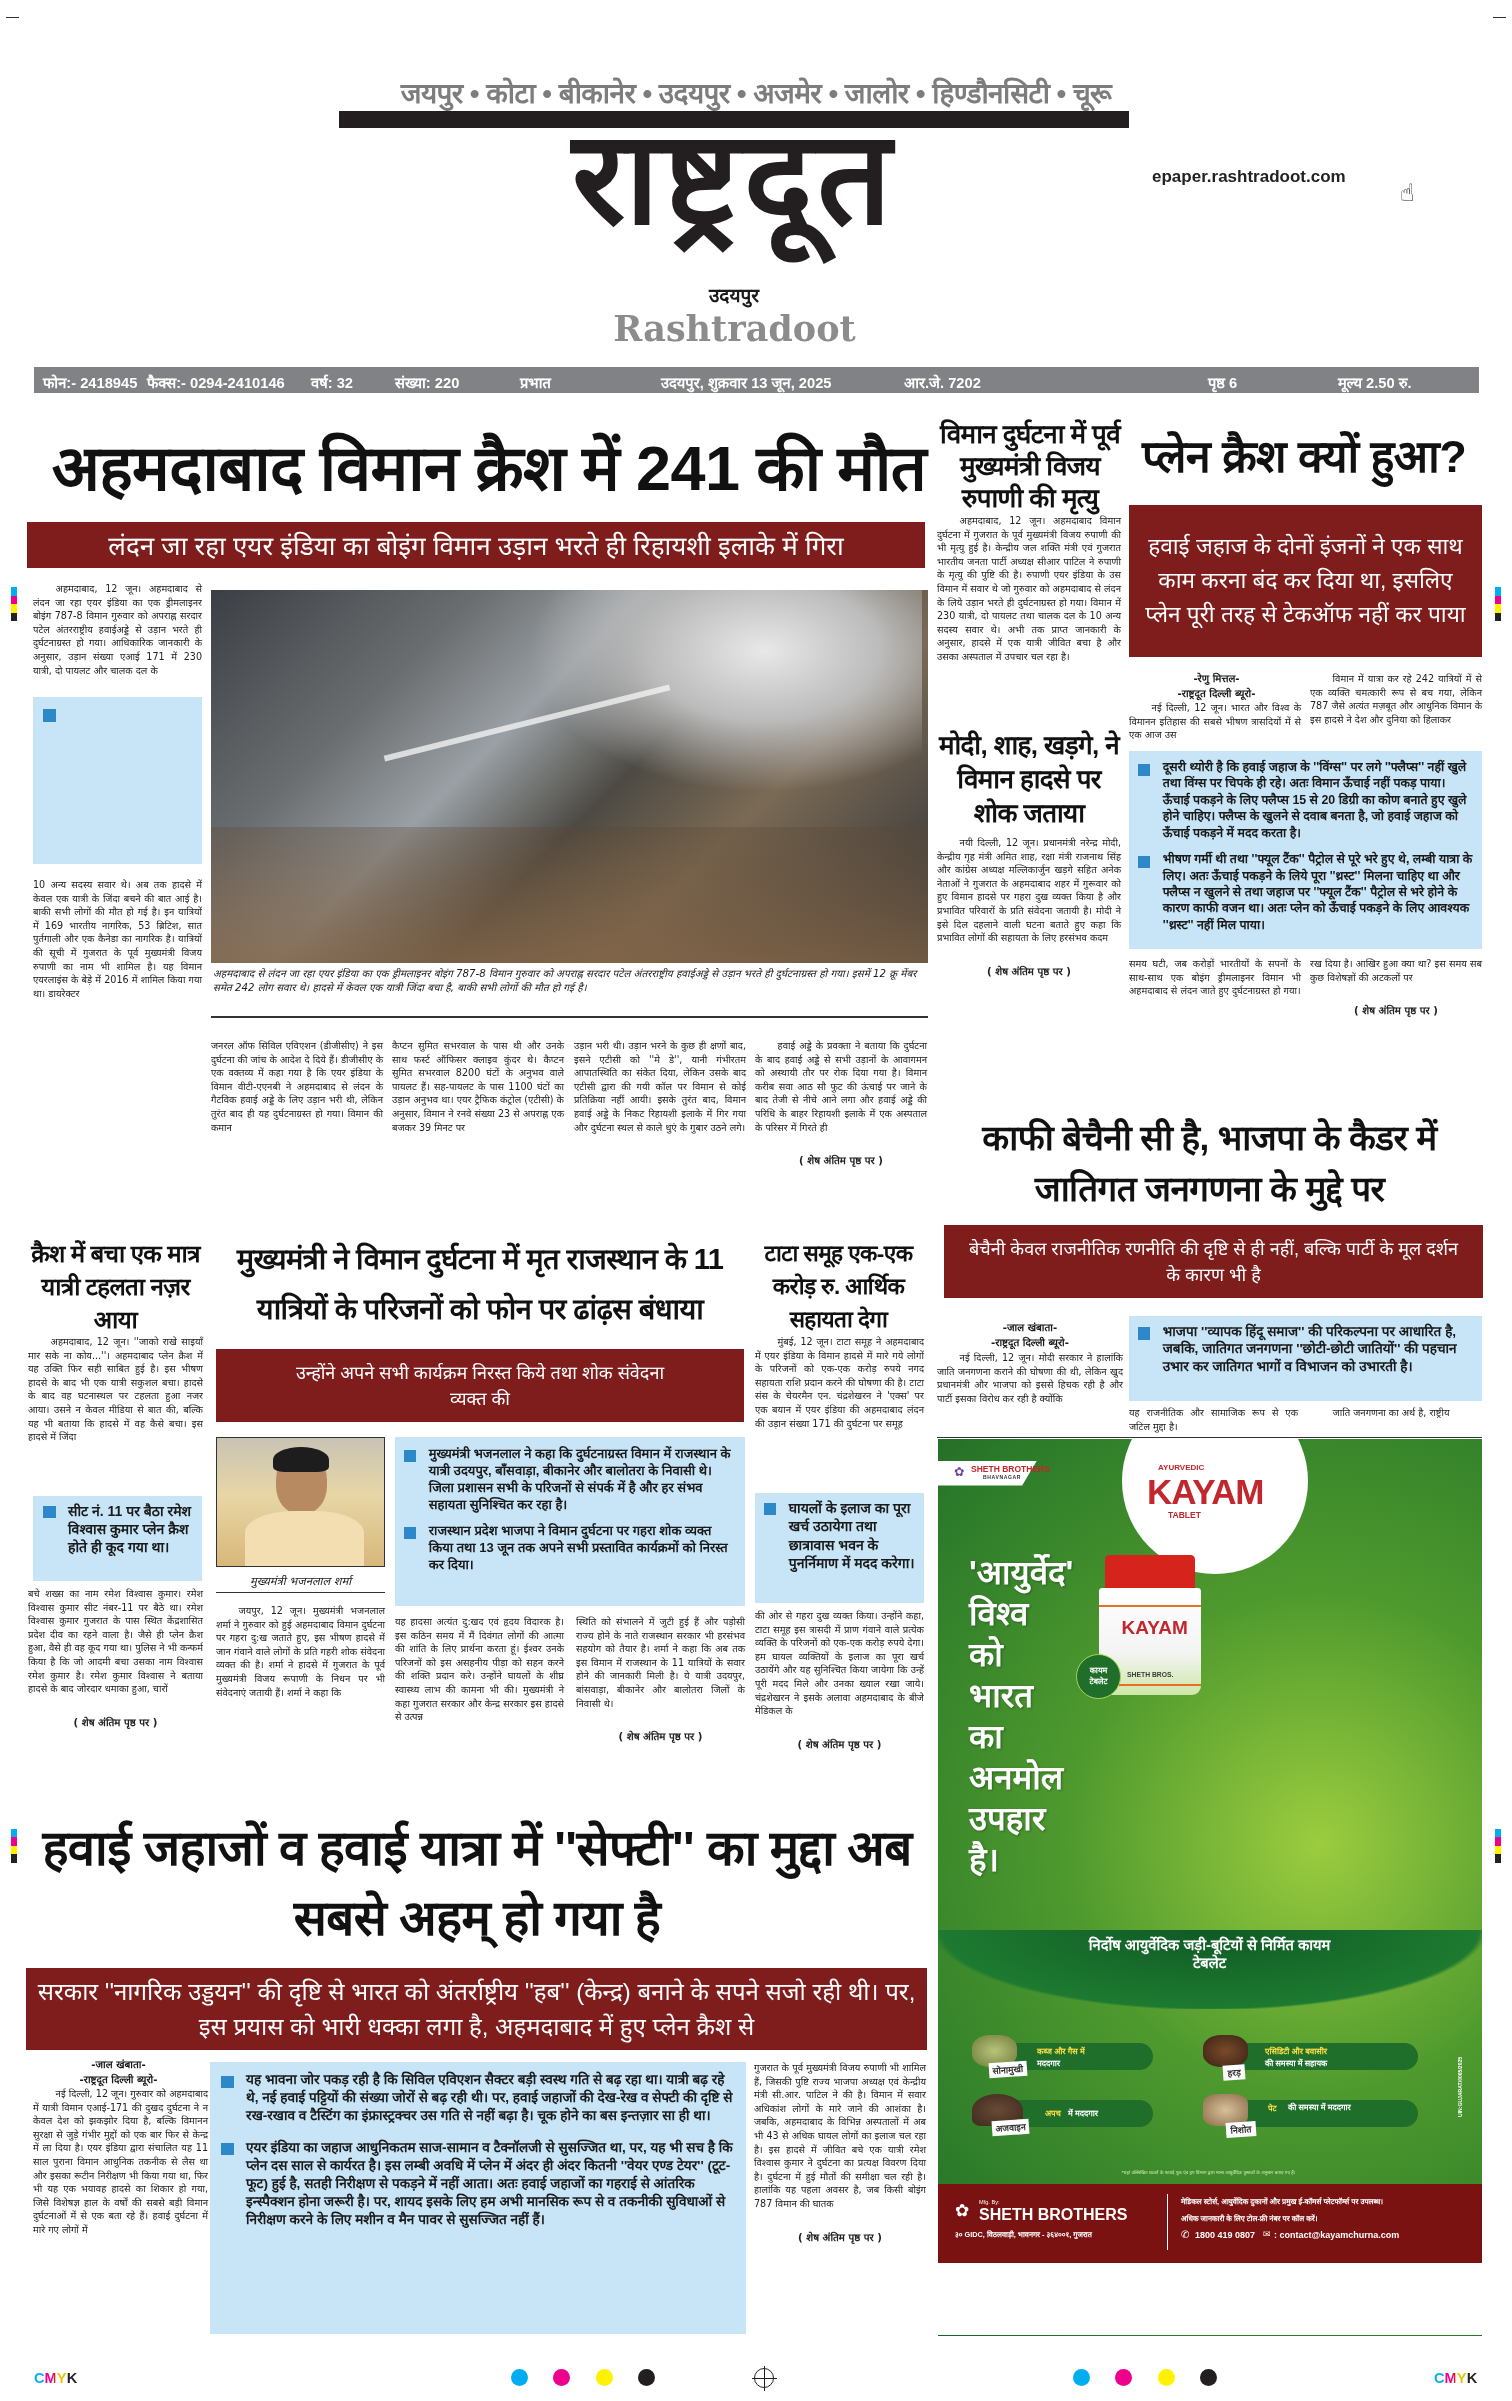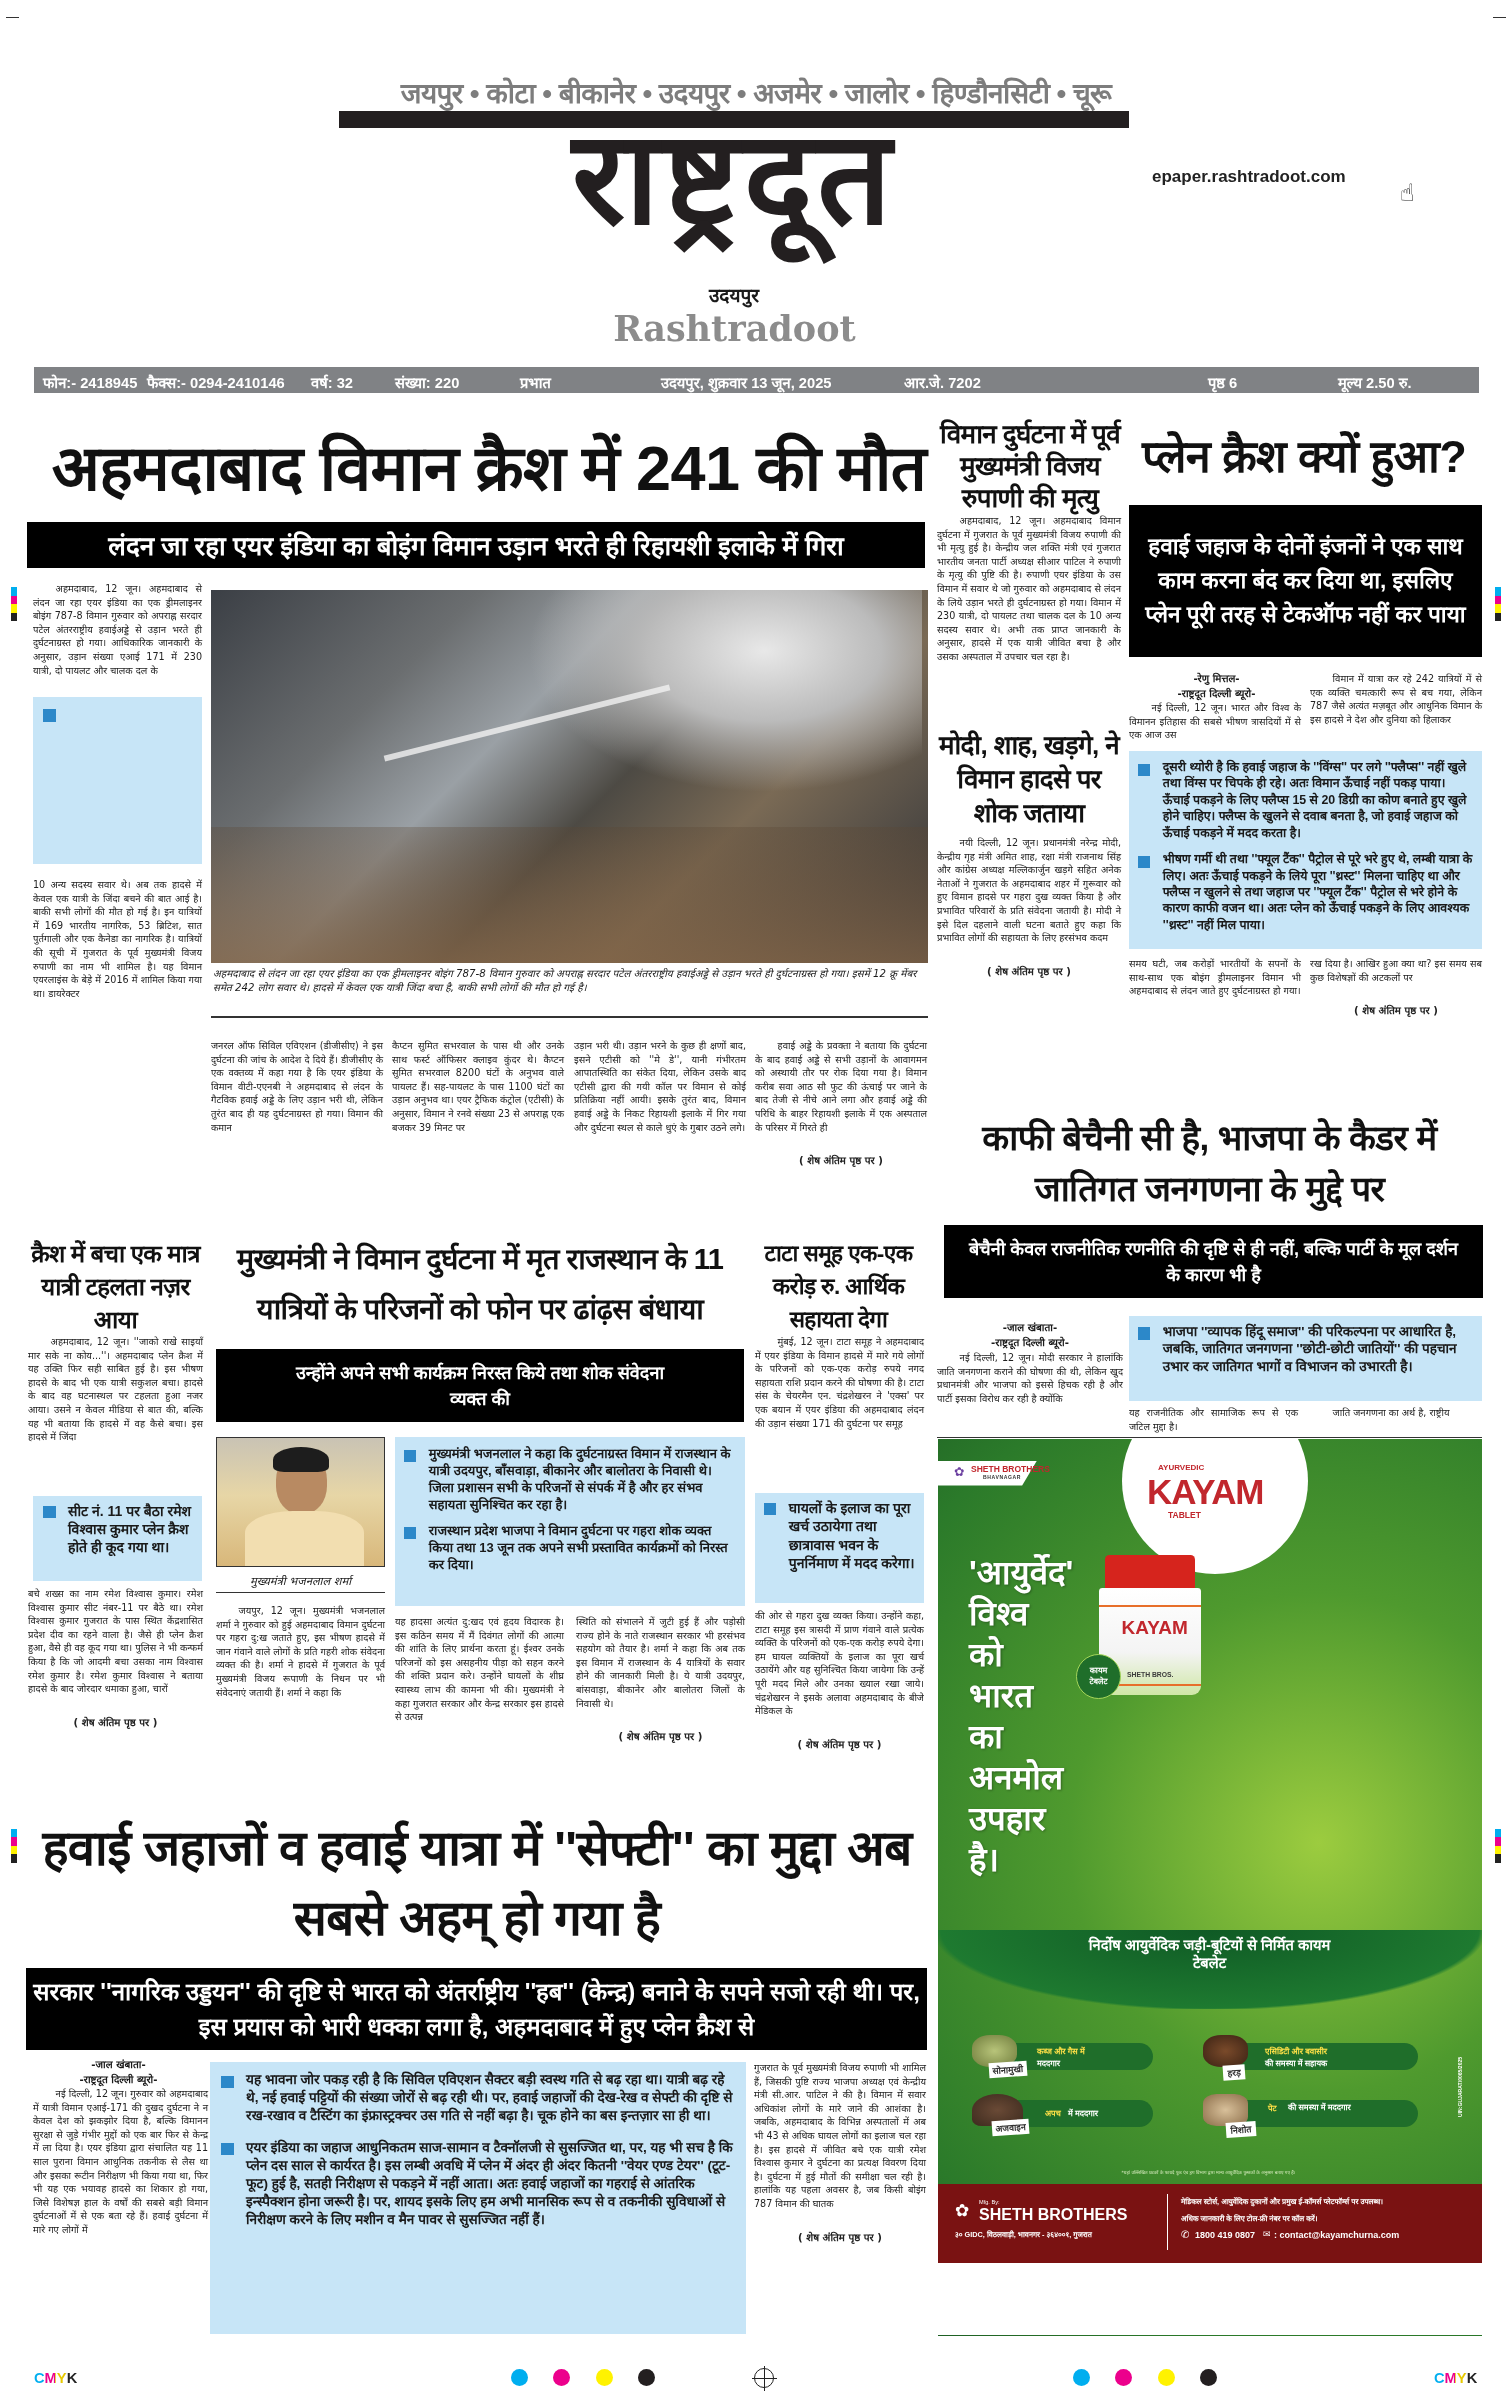--- a/index.html
+++ b/index.html
@@ -2,21 +2,21 @@
 <html style="font-size:9px"><head>
 <meta charset="utf-8">
 <style>
 *{box-sizing:border-box;margin:0;padding:0}
 html,body{width:1512px;height:2401px;background:#fff;overflow:hidden}
 body{position:relative;font-family:"DejaVu Sans",sans-serif;color:#1a1a1a}
 .abs{position:absolute}
 .serif{font-family:"DejaVu Serif",serif}
 .cond{font-family:"Liberation Sans",sans-serif}
 .hl{font-family:"Liberation Sans",sans-serif;font-weight:bold;color:#111;letter-spacing:-0.6px}
-.blue{background:#000000;color:#fff;font-family:"Liberation Sans",sans-serif;font-weight:bold;text-align:center;display:flex;align-items:center;justify-content:center}
+.blue{background:#7f1d1d;color:#fff;font-family:"Liberation Sans",sans-serif;font-weight:normal;text-align:center;display:flex;align-items:center;justify-content:center}
 .lb{background:#c7e5f7}
 .body{font-family:"DejaVu Sans",sans-serif;font-size:9.6px;line-height:13.6px;text-align:justify;color:#222}
 .body p{text-indent:22.6px}
 .cont{font-family:"DejaVu Sans",sans-serif;font-size:10.2px;text-align:center;font-weight:bold;margin-top:20px}
 .bullet{display:flex;gap:12.4px}
 .bullet .sq{width:12.4px;height:12.4px;background:#2c88c9;flex:0 0 12.4px;margin-top:6.8px}
 .bullet .tx{font-family:"Liberation Sans",sans-serif;font-weight:bold;color:#1a1a1a}
 .reg{position:absolute;width:17px;height:17px;border-radius:50%}
 .cross{position:absolute;width:20.3px;height:20.3px;border:1.1px solid #222;border-radius:50%}
 .cross:before{content:"";position:absolute;left:50%;top:-3.4px;bottom:-3.4px;border-left:1.1px solid #222}
@@ -187,21 +187,21 @@
       <span class="tx" style="font-size:13px;line-height:17px">राजस्थान प्रदेश भाजपा ने विमान दुर्घटना पर गहरा शोक व्यक्त किया तथा 13 जून तक अपने सभी प्रस्तावित कार्यक्रमों को निरस्त कर दिया।</span>
     </div>
 </div>
 <div class="abs body" style="left:216px;top:1604px;width:169px">
     <p>जयपुर, 12 जून। मुख्यमंत्री भजनलाल शर्मा ने गुरुवार को हुई अहमदाबाद विमान दुर्घटना पर गहरा दु:ख जताते हुए, इस भीषण हादसे में जान गंवाने वाले लोगों के प्रति गहरी शोक संवेदना व्यक्त की है। शर्मा ने हादसे में गुजरात के पूर्व मुख्यमंत्री विजय रूपाणी के निधन पर भी संवेदनाएं जतायी हैं। शर्मा ने कहा कि</p>
   </div>
 <div class="abs body" style="left:395px;top:1615px;width:169px">
     <p style="text-indent:0">यह हादसा अत्यंत दु:खद एवं हृदय विदारक है। इस कठिन समय में मैं दिवंगत लोगों की आत्मा की शांति के लिए प्रार्थना करता हूं। ईश्वर उनके परिजनों को इस असहनीय पीड़ा को सहन करने की शक्ति प्रदान करे। उन्होंने घायलों के शीघ्र स्वास्थ्य लाभ की कामना भी की। मुख्यमंत्री ने कहा गुजरात सरकार और केन्द्र सरकार इस हादसे से उत्पन्न</p>
   </div>
 <div class="abs body" style="left:576px;top:1615px;width:169px">
-    <p style="text-indent:0">स्थिति को संभालने में जुटी हुई हैं और पड़ोसी राज्य होने के नाते राजस्थान सरकार भी हरसंभव सहयोग को तैयार है। शर्मा ने कहा कि अब तक इस विमान में राजस्थान के 4 यात्रियों के सवार होने की जानकारी मिली है। ये यात्री उदयपुर, बांसवाड़ा, बीकानेर और बालोतरा जिलों के निवासी थे।</p>
+    <p style="text-indent:0">स्थिति को संभालने में जुटी हुई हैं और पड़ोसी राज्य होने के नाते राजस्थान सरकार भी हरसंभव सहयोग को तैयार है। शर्मा ने कहा कि अब तक इस विमान में राजस्थान के 11 यात्रियों के सवार होने की जानकारी मिली है। ये यात्री उदयपुर, बांसवाड़ा, बीकानेर और बालोतरा जिलों के निवासी थे।</p>
   <div class="cont">( शेष अंतिम पृष्ठ पर )</div>
   </div>
 
 <h2 class="abs hl" style="left:754px;top:1237px;width:169px;font-size:22.6px;line-height:33px;text-align:center">टाटा समूह एक-एक करोड़ रु. आर्थिक सहायता देगा</h2>
 <div class="abs body" style="left:755px;top:1335px;width:169px">
     <p>मुंबई, 12 जून। टाटा समूह ने अहमदाबाद में एयर इंडिया के विमान हादसे में मारे गये लोगों के परिजनों को एक-एक करोड़ रुपये नगद सहायता राशि प्रदान करने की घोषणा की है। टाटा संस के चेयरमैन एन. चंद्रशेखरन ने 'एक्स' पर एक बयान में एयर इंडिया की अहमदाबाद लंदन की उड़ान संख्या 171 की दुर्घटना पर समूह</p>
   </div>
 <div class="abs lb" style="left:755px;top:1493px;width:169px;height:110px;padding:5.6px 5.6px 5.6px 9px">
   <div class="bullet">
       <span class="sq" style="margin-top:4.5px"></span>

